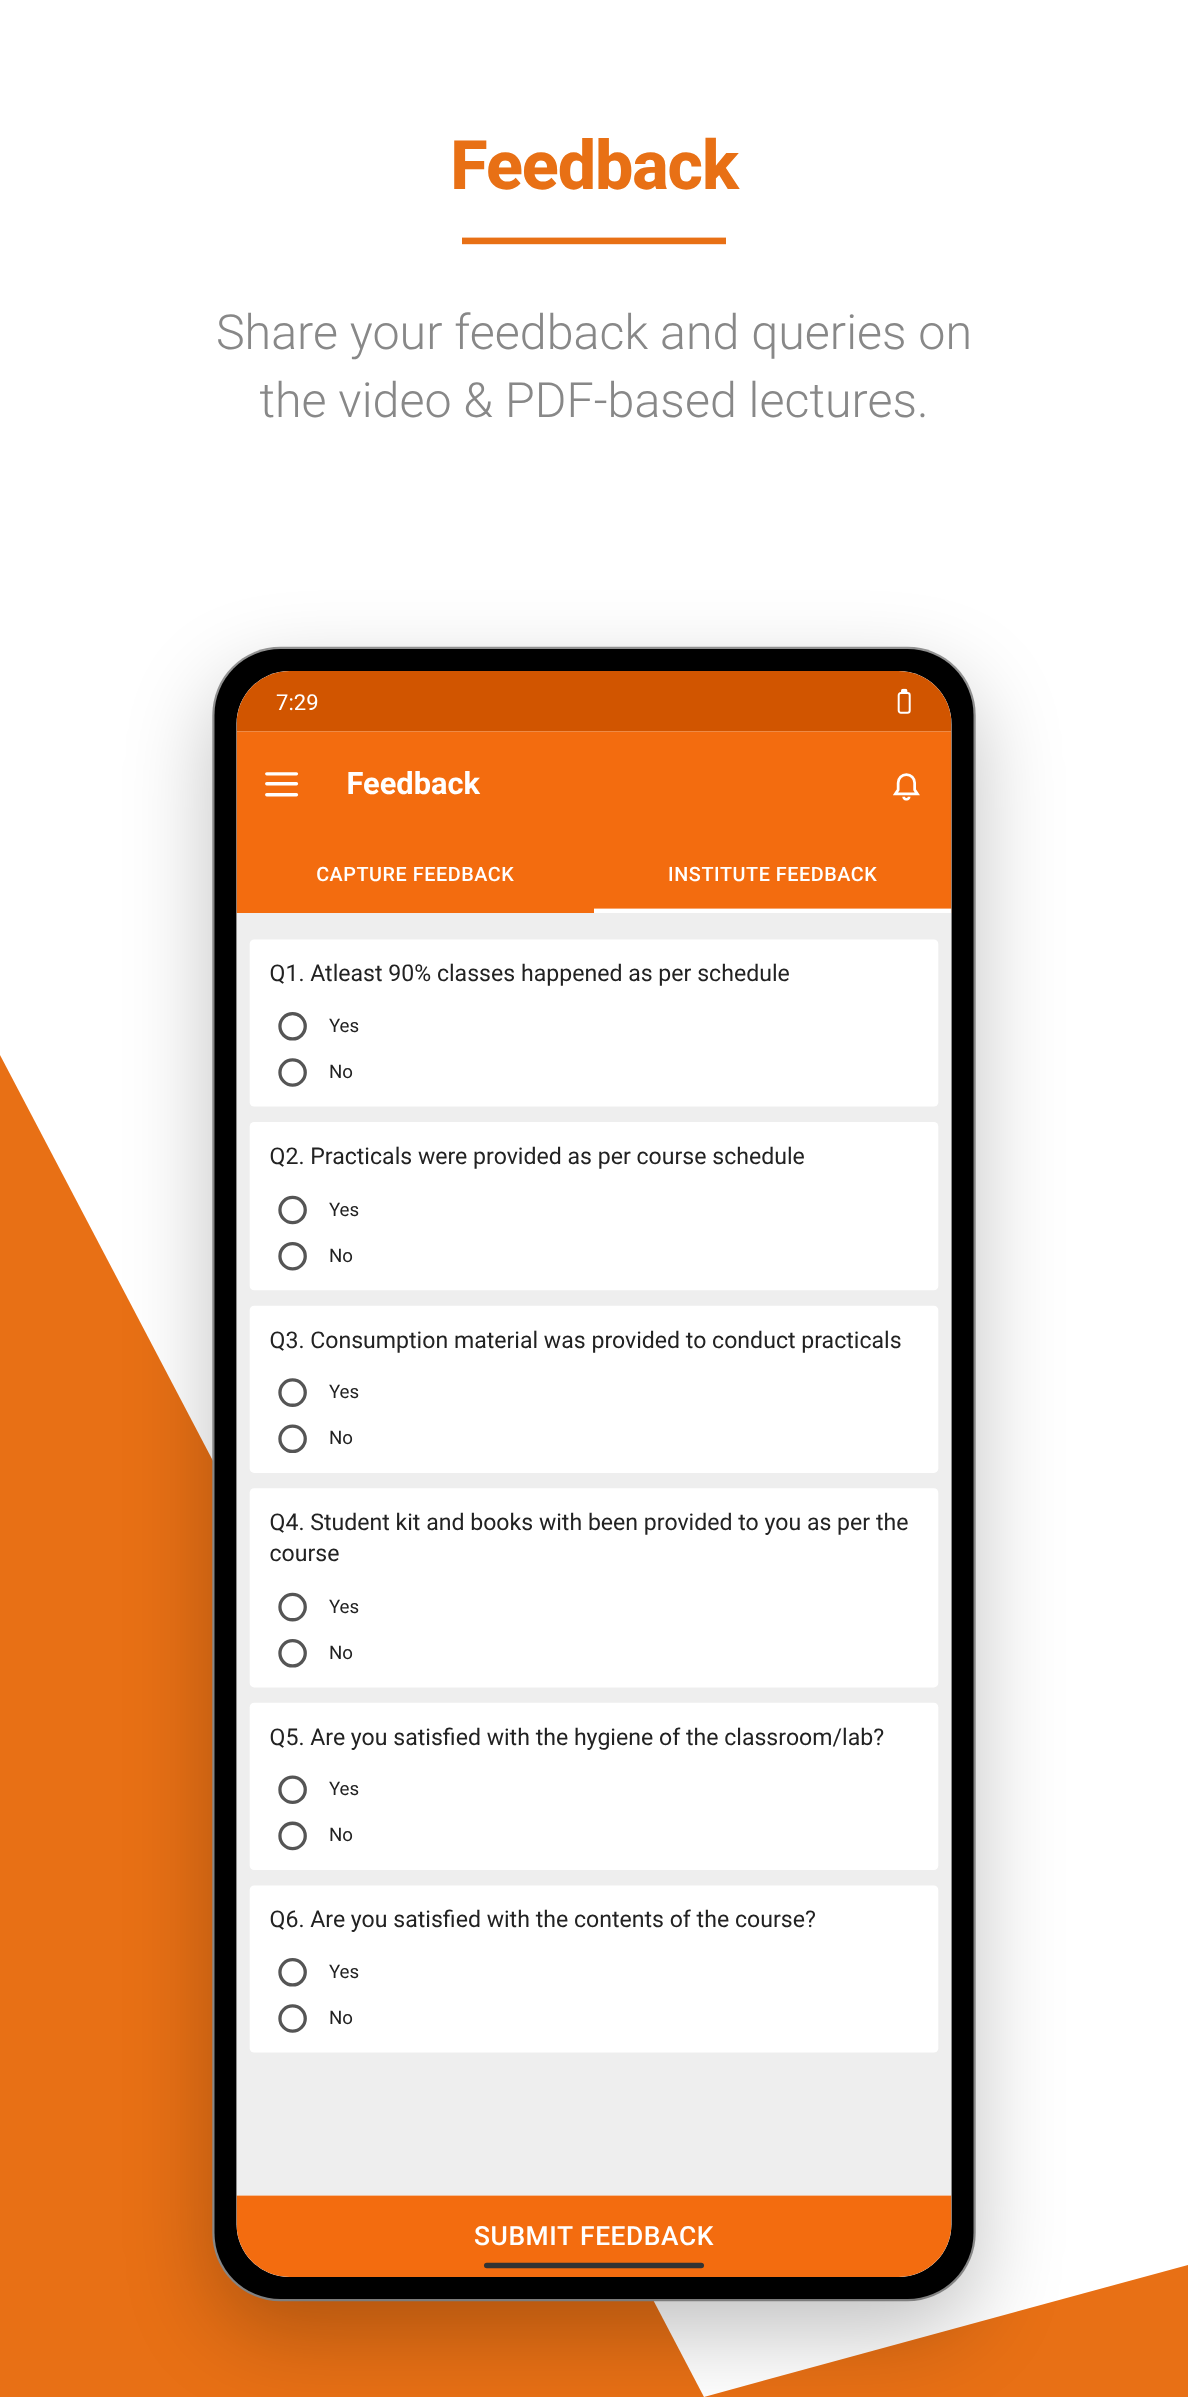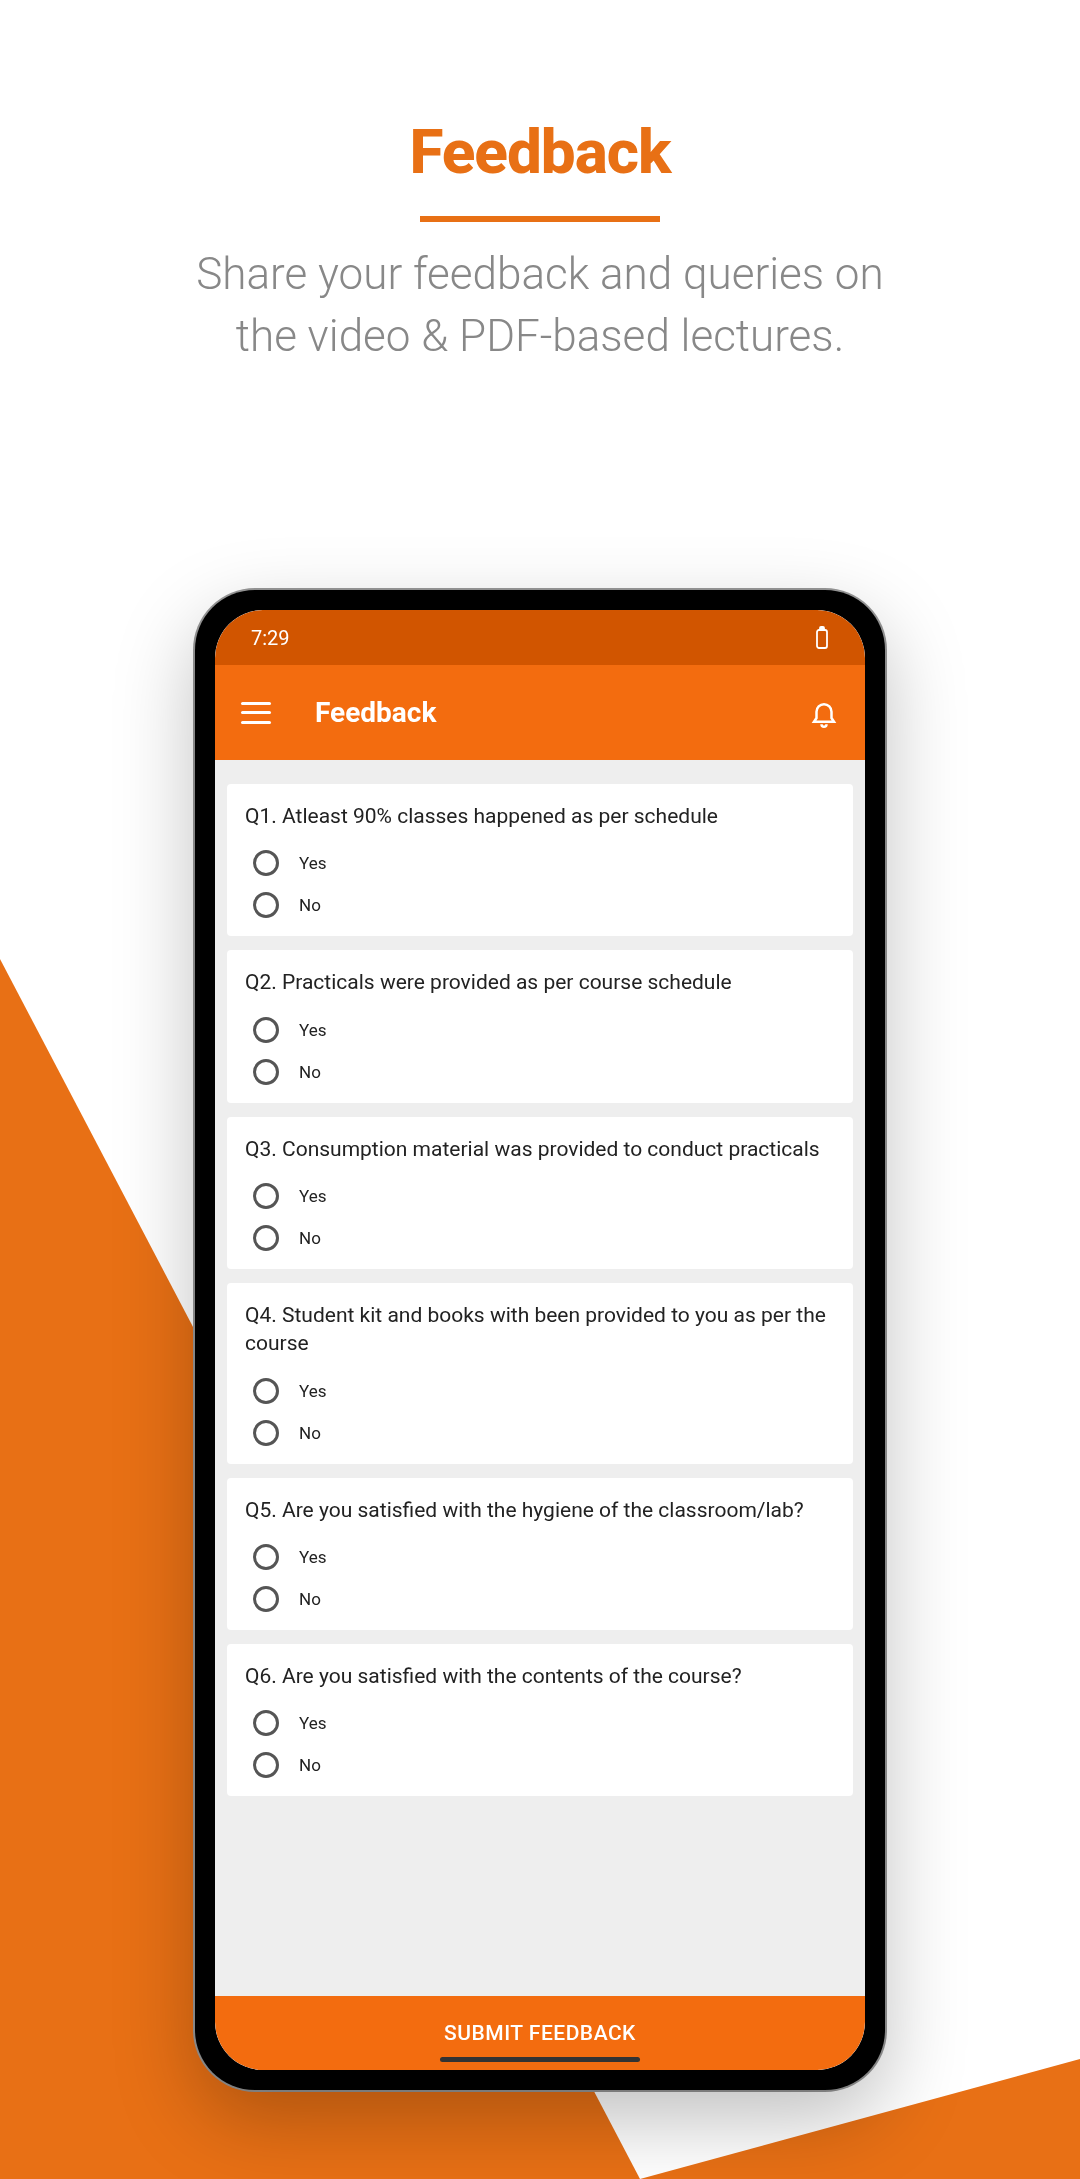--- a/index.html
+++ b/index.html
@@ -1,42 +1,42 @@
 <!DOCTYPE html>
 <html><head>
 <meta charset="utf-8">
 <style>
 *{margin:0;padding:0;box-sizing:border-box;-webkit-font-smoothing:antialiased}
 body{width:1080px;height:2179px;background:#fff;position:relative;font-family:-apple-system,BlinkMacSystemFont,'Segoe UI',Roboto,sans-serif;overflow:hidden}
 .bg-triangle-left{position:absolute;left:0;bottom:0;width:0;height:0;border-left:640px solid #e87015;border-top:1220px solid transparent}
 .bg-triangle-right{position:absolute;right:0;bottom:0;width:0;height:0;border-right:440px solid #e87015;border-top:120px solid transparent}
 .page-title{text-align:center;padding-top:115px;font-size:62px;font-weight:800;color:#e87015;letter-spacing:-1px}
 .title-underline{width:240px;height:6px;background:#e87015;margin:28px auto 0}
-.subtitle{text-align:center;font-size:44px;font-weight:300;color:#888;margin-top:22px;line-height:1.4;letter-spacing:0px}
+.subtitle{text-align:center;font-size:44px;font-weight:300;color:#888;margin-top:50px;line-height:1.4;letter-spacing:0px}
 .phone{position:absolute;left:50%;transform:translateX(-50%);top:590px;width:690px;height:1500px;background:#000;border-radius:60px;padding:20px;box-shadow:0 30px 80px rgba(0,0,0,0.25),0 0 0 2px #999}
 .screen{width:100%;height:100%;background:#fff;border-radius:48px;overflow:hidden;position:relative;display:flex;flex-direction:column}
 .status-bar{height:55px;background:#d15500;color:#fff;display:flex;align-items:center;justify-content:space-between;padding:0 36px 0 36px;font-size:20px}
 .status-time{font-weight:400}
 .status-right{display:flex;align-items:center;gap:8px}
 .app-bar{height:95px;background:#f36c0f;display:flex;align-items:center;padding:0 26px;color:#fff}
 .hamburger{width:30px;height:22px;display:flex;flex-direction:column;justify-content:space-between;cursor:pointer}
 .hamburger span{display:block;height:3px;background:#fff;border-radius:2px}
 .app-title{font-size:28px;font-weight:700;margin-left:44px;flex:1}
 .bell{width:30px;height:30px}
 .tabs{height:70px;background:#f36c0f;display:flex;color:#fff}
 .tab{flex:1;display:flex;align-items:center;justify-content:center;font-size:18px;letter-spacing:0.5px;font-weight:500;position:relative;cursor:pointer}
 .tab.active::after{content:'';position:absolute;bottom:0;left:0;right:0;height:4px;background:#fff}
 .content{flex:1;background:#eee;overflow-y:hidden}
 .question-card{background:#fff;margin:12px 12px 14px;padding:18px 18px 8px;border-radius:4px}
 .question-card:first-child{margin-top:24px}
 .question-text{font-size:21px;color:#222;line-height:1.35;font-weight:400;margin-bottom:14px}
 .option{display:flex;align-items:center;padding:6px 0 10px 8px;cursor:pointer}
 .radio{width:26px;height:26px;border:3px solid #555;border-radius:50%;margin-right:20px;flex-shrink:0}
 .option-label{font-size:17px;color:#222}
-.submit-bar{height:74px;background:#f36c0f;display:flex;align-items:center;justify-content:center;color:#fff;font-size:21px;letter-spacing:0.5px;font-weight:500;cursor:pointer}
+.submit-bar{height:74px;background:#f36c0f;display:flex;align-items:center;justify-content:center;color:#fff;font-size:24px;letter-spacing:0.5px;font-weight:500;cursor:pointer}
 .home-indicator{position:absolute;bottom:8px;left:50%;transform:translateX(-50%);width:200px;height:5px;background:#333;border-radius:4px}
 .screen-inner{position:absolute;inset:0;display:flex;flex-direction:column;border-radius:48px;overflow:hidden}
 </style>
 </head>
 <body>
 
 <div class="bg-triangle-left"></div>
 <div class="bg-triangle-right"></div>
 
 <h1 class="page-title">Feedback</h1>
@@ -66,20 +66,24 @@
             <span></span>
             <span></span>
           </div>
         <div class="app-title">Feedback</div>
         <svg class="bell" viewBox="0 0 24 24" fill="none" stroke="#fff" stroke-width="2">
             <path d="M18 16v-5a6 6 0 10-12 0v5l-2 3h16l-2-3z"></path>
             <path d="M10 21a2 2 0 004 0"></path>
           </svg>
       </div>
 
+      <div class="tabs">
+        <div class="tab">CAPTURE FEEDBACK</div>
+        <div class="tab active">INSTITUTE FEEDBACK</div>
+      </div>
 
       <div class="content">
         <div class="question-card">
           <div class="question-text">Q1. Atleast 90% classes happened as per schedule</div>
           <div class="option">
               <span class="radio"></span>
               <span class="option-label">Yes</span>
             </div>
           <div class="option">
               <span class="radio"></span>

